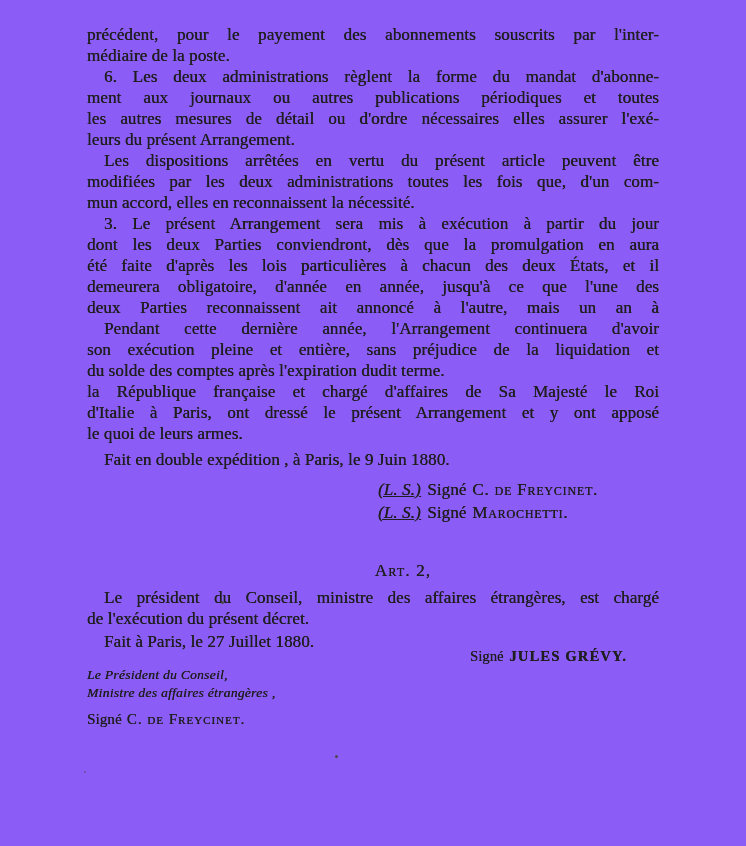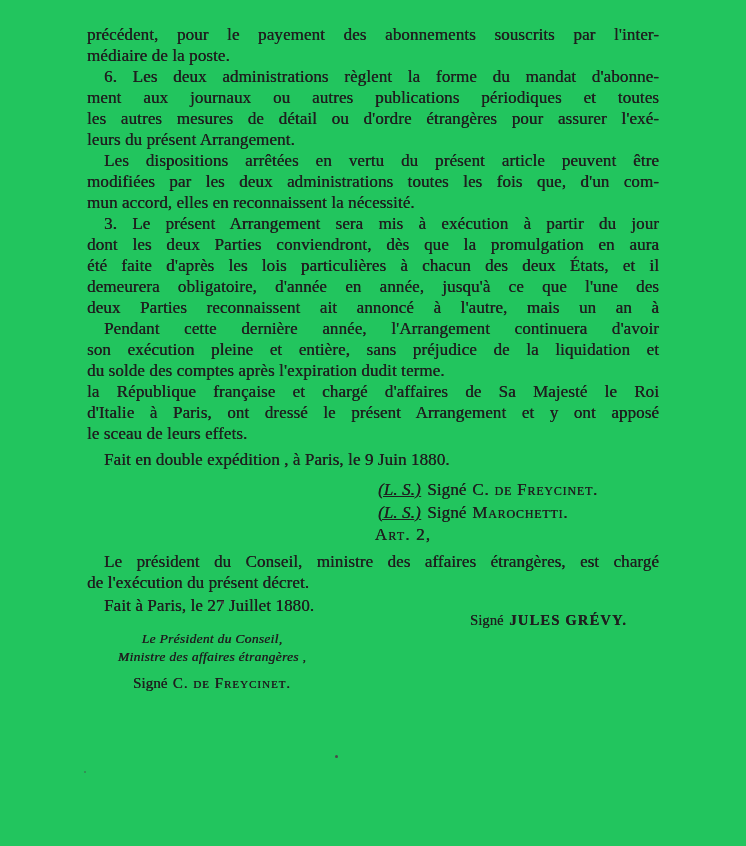--- a/index.html
+++ b/index.html
@@ -6,21 +6,21 @@
   body {
     width: 746px; height: 846px;
     background: #ffffff;
     font-family: "Liberation Serif", "DejaVu Serif", serif;
     color: #1f1f1f;
     overflow: hidden;
   }
   .page {
     position: relative;
     width: 746px; height: 846px;
-    background: #22c55e;
+    background: #8b5cf6;
   }
   .doc {
     position: absolute;
     left: 87px; top: 24px;
     width: 572px;
     font-size: 17px;
     line-height: 21px;
     letter-spacing: 0.1px;
     text-shadow: 0.3px 0 currentColor;
   }
@@ -31,20 +31,21 @@
   .seal-sigs {
     margin-top: 9px;
     padding-left: 291px;
     line-height: 22.5px;
   }
   .seal-sig .ls { font-style: italic; margin-right: 0.38em; text-decoration: underline; }
   .seal-sig .signe { margin-right: 0.34em; }
   .seal-sig .sc-name { font-variant: small-caps; letter-spacing: 0.8px; }
 
   .art-heading {
+    margin-top: 36px;
     text-align: center;
     font-variant: small-caps;
     letter-spacing: 1.2px;
     transform: translateX(30px);
     line-height: 21px;
   }
 
   .sec2 { margin-top: 6px; }
 
   .grevy-line {
@@ -53,21 +54,20 @@
     font-size: 14.5px;
     line-height: 19px;
     white-space: nowrap;
   }
   .grevy-line .signe { margin-right: 0.4em; }
   .grevy-line .caps-name { letter-spacing: 1.2px; font-weight: 600; }
 
   .minister-block {
     margin-top: 0px;
     width: 250px;
-    text-align: center;
   }
   .minister-block .it {
     font-style: italic;
     font-size: 13.5px;
     line-height: 18px;
     letter-spacing: 0.3px;
   }
   .minister-sig {
     margin-top: 8px;
     font-size: 15px;
@@ -90,36 +90,36 @@
 
 <div class="page">
 
   <div class="doc">
 
     <div id="section1">
         <div class="line j">précédent, pour le payement des abonnements souscrits par l'inter-</div>
         <div class="line">médiaire de la poste.</div>
         <div class="line j in">6. Les deux administrations règlent la forme du mandat d'abonne-</div>
         <div class="line j">ment aux journaux ou autres publications périodiques et toutes</div>
-        <div class="line j">les autres mesures de détail ou d'ordre étrangères pour assurer l'exé-</div>
+        <div class="line j">les autres mesures de détail ou d'ordre nécessaires elles assurer l'exé-</div>
         <div class="line">leurs du présent Arrangement.</div>
         <div class="line j in">Les dispositions arrêtées en vertu du présent article peuvent être</div>
         <div class="line j">modifiées par les deux administrations toutes les fois que, d'un com-</div>
         <div class="line">mun accord, elles en reconnaissent la nécessité.</div>
         <div class="line j in">3. Le présent Arrangement sera mis à exécution à partir du jour</div>
         <div class="line j">dont les deux Parties conviendront, dès que la promulgation en aura</div>
         <div class="line j">été faite d'après les lois particulières à chacun des deux États, et il</div>
         <div class="line j">demeurera obligatoire, d'année en année, jusqu'à ce que l'une des</div>
         <div class="line j">deux Parties reconnaissent ait annoncé à l'autre, mais un an à</div>
         <div class="line j in">Pendant cette dernière année, l'Arrangement continuera d'avoir</div>
         <div class="line j">son exécution pleine et entière, sans préjudice de la liquidation et</div>
         <div class="line">du solde des comptes après l'expiration dudit terme.</div>
         <div class="line j">la République française et chargé d'affaires de Sa Majesté le Roi</div>
         <div class="line j">d'Italie à Paris, ont dressé le présent Arrangement et y ont apposé</div>
-        <div class="line">le sceau de leurs effets.</div>
+        <div class="line">le quoi de leurs armes.</div>
         <div class="line in" style="margin-top: 5px;">Fait en double expédition , à Paris, le 9 Juin 1880.</div>
       </div>
 
     <div class="seal-sigs">
       <div class="seal-sig">
         <span class="ls">(L. S.)</span><span class="signe">Signé</span><span class="sc-name">C. de Freycinet.</span>
       </div>
       <div class="seal-sig">
         <span class="ls">(L. S.)</span><span class="signe">Signé</span><span class="sc-name">Marochetti.</span>
       </div>

